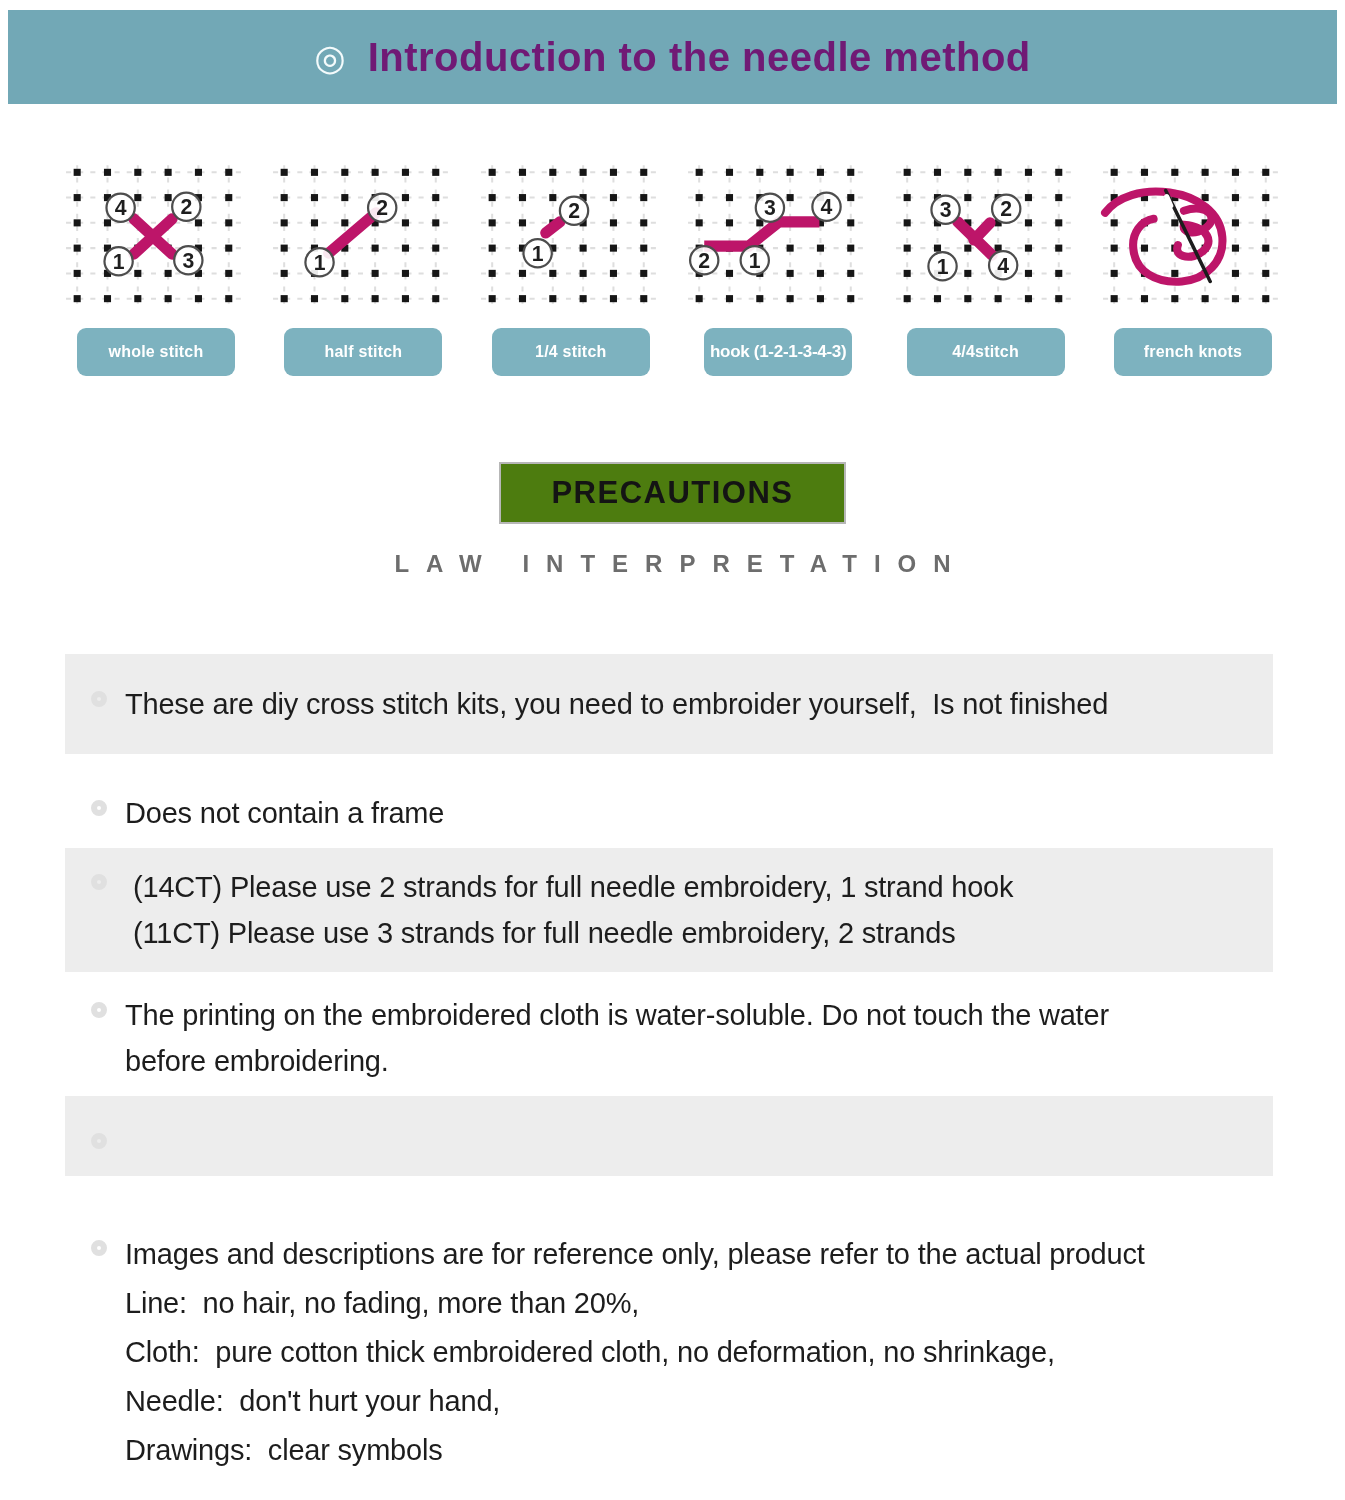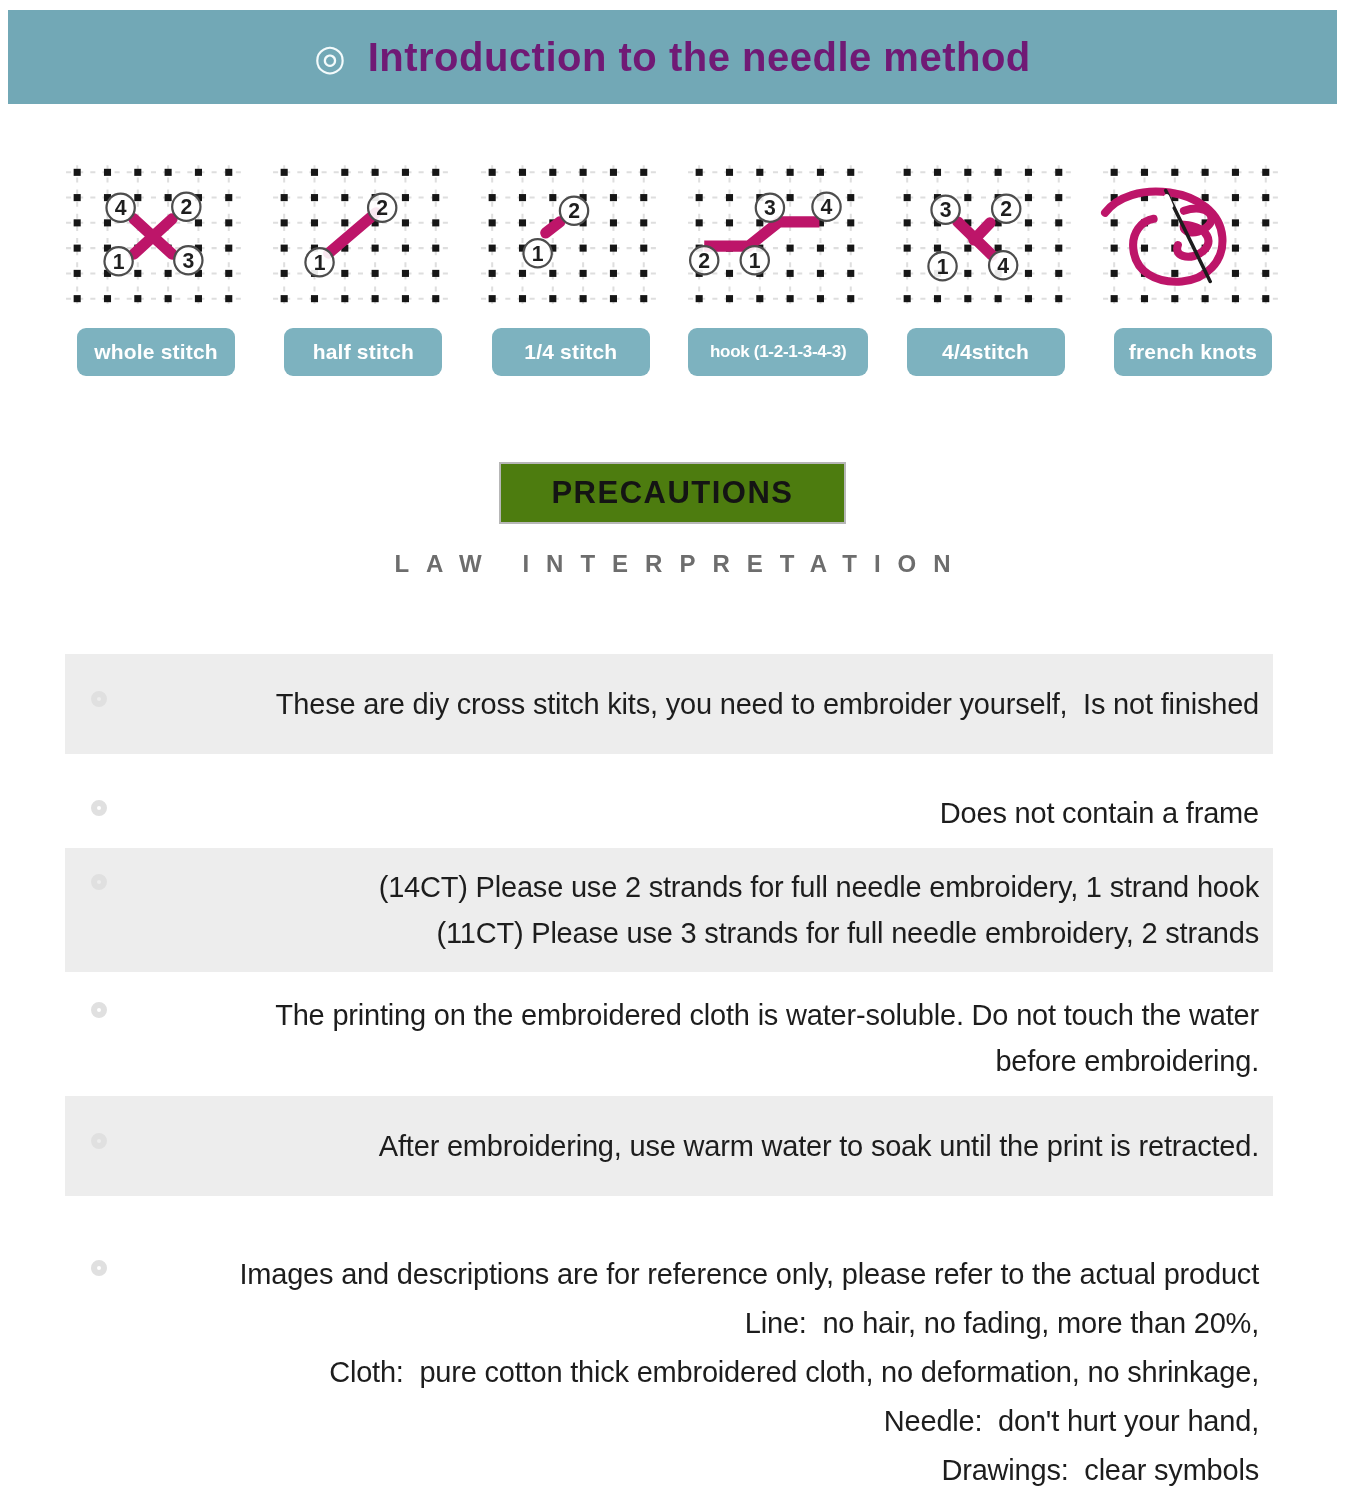--- a/index.html
+++ b/index.html
@@ -33,40 +33,40 @@
   .diagrams{
     display:flex;justify-content:space-between;
     margin:56px 56px 0 60px;
   }
   .fig{width:192px;flex:none;}
   .fig svg{display:block;}
   .cap{
     margin:16px auto 0 auto;width:158px;height:48px;border-radius:9px;
     background:var(--label);color:#fff;
     display:flex;align-items:center;justify-content:center;
-    font-size:21px;font-weight:600;letter-spacing:0.2px;white-space:nowrap;
-  }
-  .cap.small{width:180px;font-size:17px;letter-spacing:-0.3px;}
+    font-size:16px;font-weight:600;letter-spacing:0.2px;white-space:nowrap;
+  }
+  .cap.small{width:148px;font-size:17px;letter-spacing:-0.3px;}
 
   
   .prec-box{
     width:fit-content;margin:86px auto 0 auto;
     border:2px solid #b7b7b7;padding:11px 50px;
     font-size:31px;font-weight:700;letter-spacing:1.5px;color:#141414;
     background:#4d7c0f;
   }
   .law{
     text-align:center;margin-top:26px;
     font-size:24px;font-weight:600;color:#6d6d6d;
     letter-spacing:17px;text-indent:17px;white-space:nowrap;
   }
 
   
   .prec-list{margin:76px 72px 0 65px;}
-  .item{display:flex;align-items:flex-start;text-align:right;}
+  .item{display:flex;align-items:flex-start;}
   .item.shaded{background:var(--shade);}
   .item .bullet{
     flex:none;width:16px;height:16px;border-radius:50%;
     border:6px solid var(--ring);background:transparent;
     margin:10px 18px 0 12px;
   }
   .item .lines{flex:1;}
   .item .lines p{font-size:29px;font-weight:500;line-height:46px;letter-spacing:-0.2px;color:var(--ink);}
   .item.shaded.pad-lg{padding:27px 14px;}
   .item.shaded.pad-md{padding:16px 14px;}
@@ -512,23 +512,20 @@
       </div>
       <div class="item plain">
         <span class="bullet"></span>
         <div class="lines">
           <p>The printing on the embroidered cloth is water-soluble. Do not touch the water</p>
           <p>before embroidering.</p>
         </div>
       </div>
       <div class="item shaded pad-lg">
         <span class="bullet"></span>
-        <div class="lines">
-          <p>After embroidering, use warm water to soak until the print is retracted.</p>
-        </div>
       </div>
       <div class="item plain">
         <span class="bullet"></span>
         <div class="lines">
           <p>Images and descriptions are for reference only, please refer to the actual product</p>
           <p>Line:&nbsp; no hair, no fading, more than 20%,</p>
           <p>Cloth:&nbsp; pure cotton thick embroidered cloth, no deformation, no shrinkage,</p>
           <p>Needle:&nbsp; don't hurt your hand,</p>
           <p>Drawings:&nbsp; clear symbols</p>
         </div>

